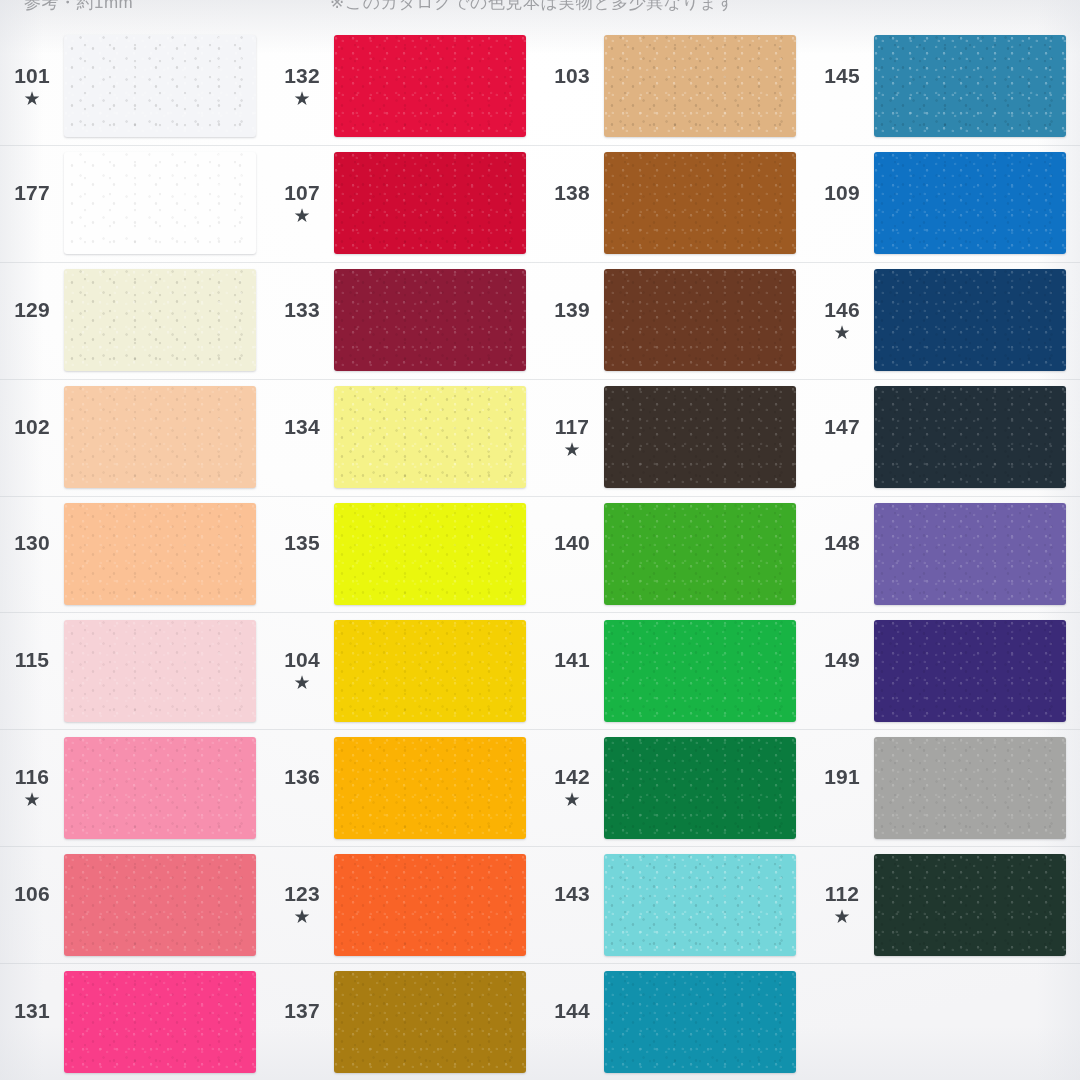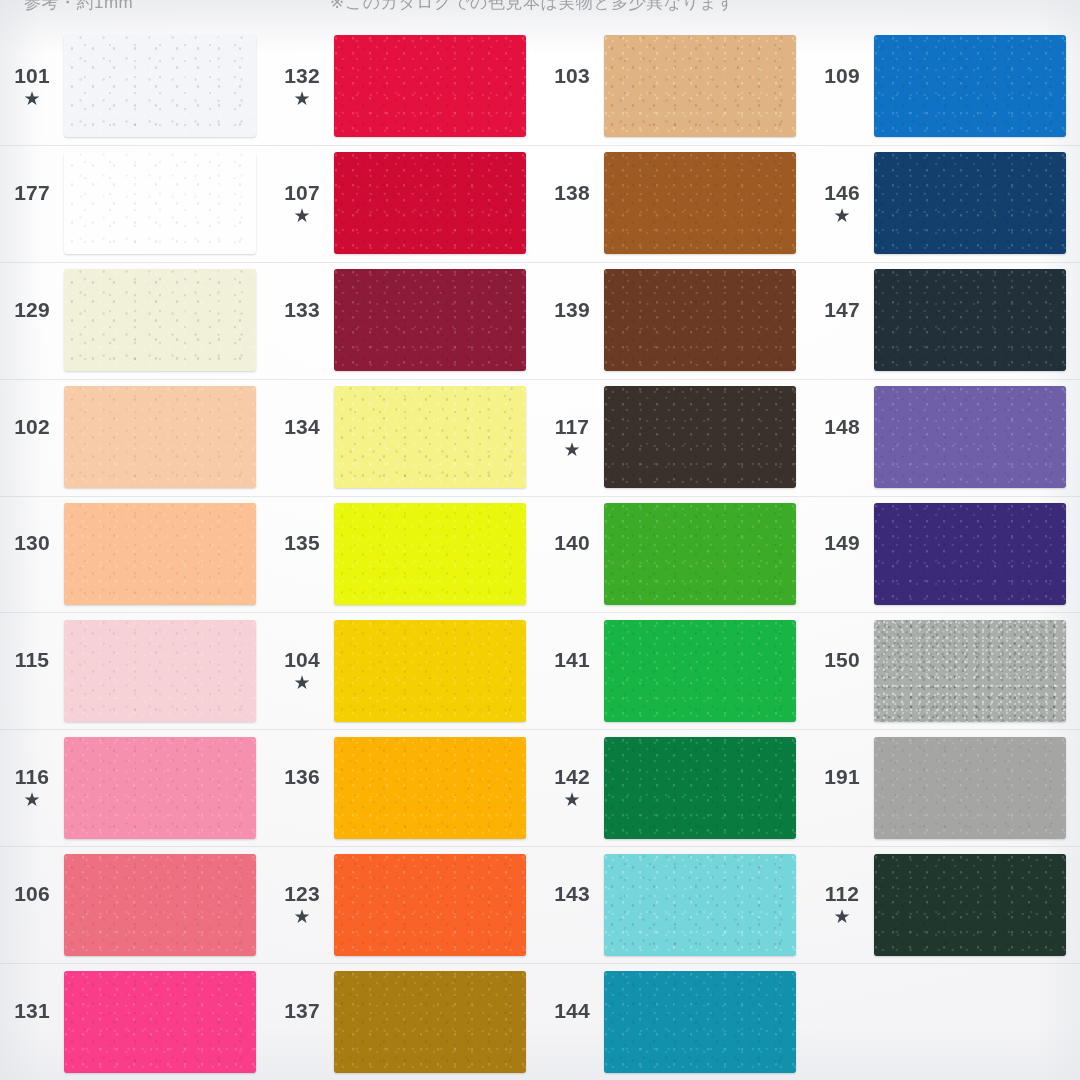--- a/index.html
+++ b/index.html
@@ -353,20 +353,27 @@
           <div class="label-block">
             <div class="swatch-code">144</div>
             <div class="swatch-star hidden">★</div>
           </div>
           <div class="chip" style="background: rgb(17, 145, 172);"></div>
         </div>
       </div>
       <div class="column">
         <div class="cell">
           <div class="label-block">
+            <div class="swatch-code">145</div>
+            <div class="swatch-star hidden">★</div>
+          </div>
+          <div class="chip speckled" style="background: rgb(47, 134, 173);"></div>
+        </div>
+        <div class="cell">
+          <div class="label-block">
             <div class="swatch-code">109</div>
             <div class="swatch-star hidden">★</div>
           </div>
           <div class="chip" style="background: rgb(15, 114, 196);"></div>
         </div>
         <div class="cell">
           <div class="label-block">
             <div class="swatch-code">146</div>
             <div class="swatch-star">★</div>
           </div>
@@ -385,27 +392,20 @@
             <div class="swatch-star hidden">★</div>
           </div>
           <div class="chip" style="background: rgb(110, 95, 168);"></div>
         </div>
         <div class="cell">
           <div class="label-block">
             <div class="swatch-code">149</div>
             <div class="swatch-star hidden">★</div>
           </div>
           <div class="chip" style="background: rgb(59, 42, 120);"></div>
-        </div>
-        <div class="cell">
-          <div class="label-block">
-            <div class="swatch-code">150</div>
-            <div class="swatch-star hidden">★</div>
-          </div>
-          <div class="chip heather" style="background: rgb(169, 174, 171);"></div>
         </div>
         <div class="cell">
           <div class="label-block">
             <div class="swatch-code">191</div>
             <div class="swatch-star hidden">★</div>
           </div>
           <div class="chip" style="background: rgb(165, 165, 163);"></div>
         </div>
         <div class="cell">
           <div class="label-block">

